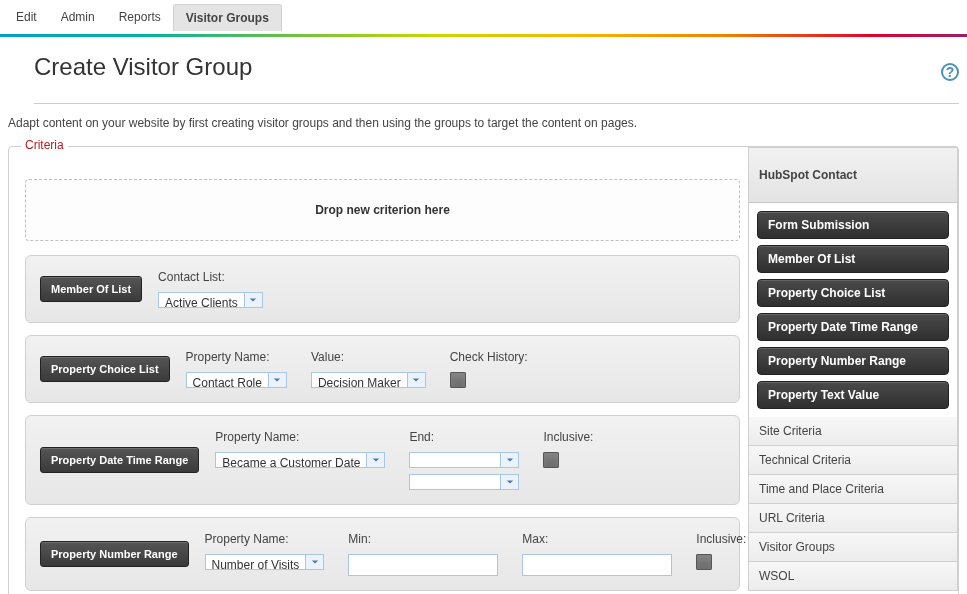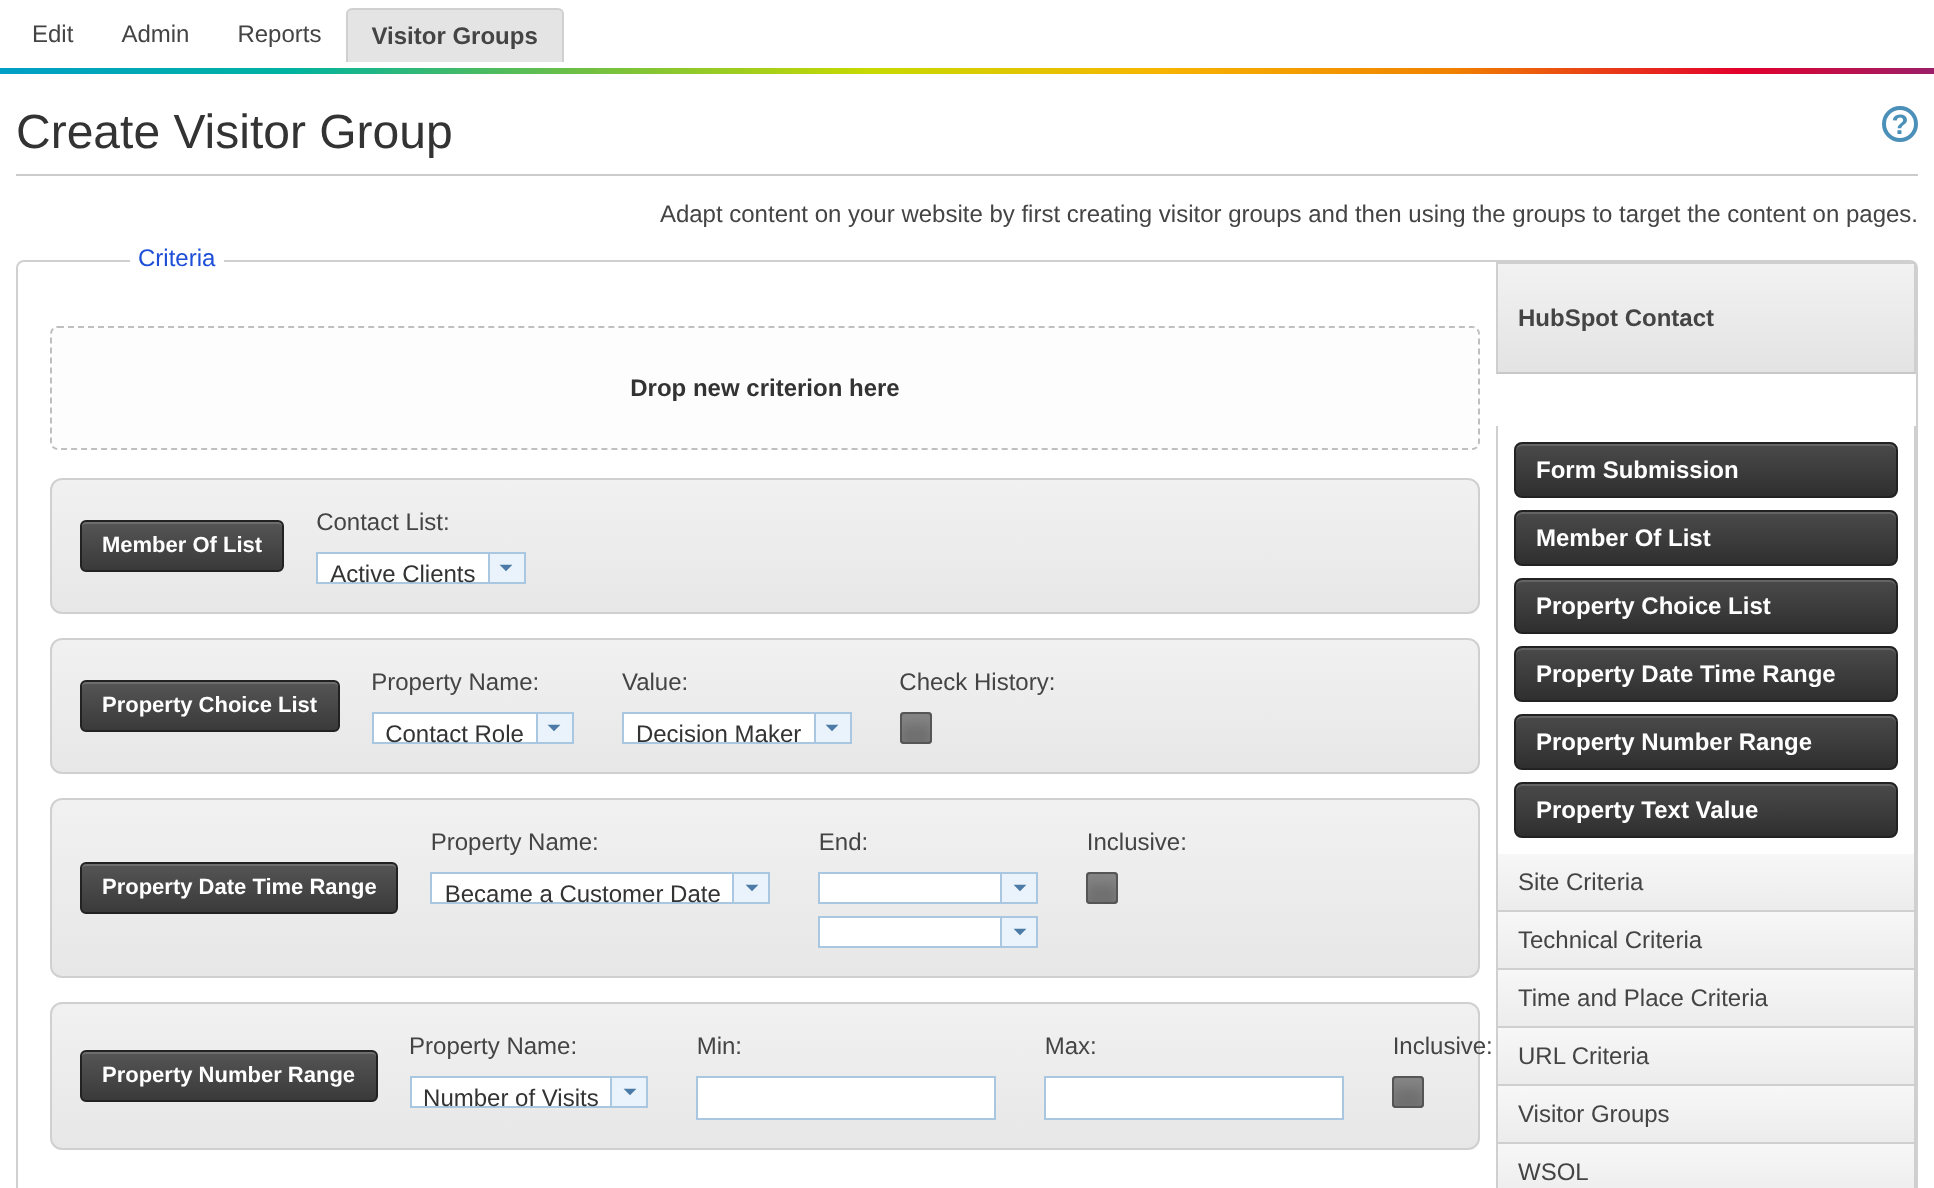--- a/index.html
+++ b/index.html
@@ -37,23 +37,25 @@
       #009fc7 0%, #00b3a0 15%, #6fbf44 30%, #c7d900 45%,
       #f7b500 60%, #f08200 75%, #e3002b 90%, #9b1f6a 100%);
     margin-bottom: 16px;
   }
   .page {
     padding: 0 8px 12px 8px;
   }
   .title-row {
     display: flex;
     justify-content: space-between;
+    align-items: flex-end;
     border-bottom: 1px solid #ccc;
-    padding-bottom: 6px;
+    padding-bottom: 22px;
     margin-bottom: 12px;
+    margin-left: 26px;
   }
   h1 {
     margin: 0;
     font-size: 24px;
     font-weight: normal;
     color: #333;
   }
   .help-icon {
     width: 18px; height: 18px;
     border: 2px solid #4a90b8;
@@ -62,39 +64,37 @@
     font-weight: bold;
     display: flex;
     align-items: center;
     justify-content: center;
     font-size: 14px;
     cursor: pointer;
   }
   .hint {
     color: #444;
     margin-bottom: 16px;
-    text-align: right;
   }
   
   .criteria-fieldset {
     border: 1px solid #d0d0d0;
     border-radius: 4px;
     padding: 8px 8px 12px 8px;
     position: relative;
     display: flex;
     gap: 0;
   }
   .criteria-legend {
     position: absolute;
     top: -9px;
     left: 12px;
     background: #fff;
     padding: 0 4px;
-    color: #1d4ed8;
-    margin-left: 44px;
+    color: #b91c1c;
   }
   .criteria-main {
     flex: 1;
     padding-top: 24px;
     min-width: 0;
   }
   .criteria-side {
     width: 210px;
     margin-top: -8px;
     margin-right: -8px;
@@ -194,21 +194,20 @@
     color: #444;
     font-size: 12px;
   }
   .side-body {
     border-left: 1px solid #cfcfcf;
     border-right: 1px solid #cfcfcf;
     padding: 8px 8px;
     display: flex;
     flex-direction: column;
     gap: 6px;
-    margin-top: 26px;
   }
   .side-pill {
     background: linear-gradient(#4a4a4a,#2f2f2f);
     border: 1px solid #222;
     color: #fff;
     font-weight: bold;
     font-size: 12px;
     padding: 6px 10px;
     border-radius: 4px;
     cursor: grab;

